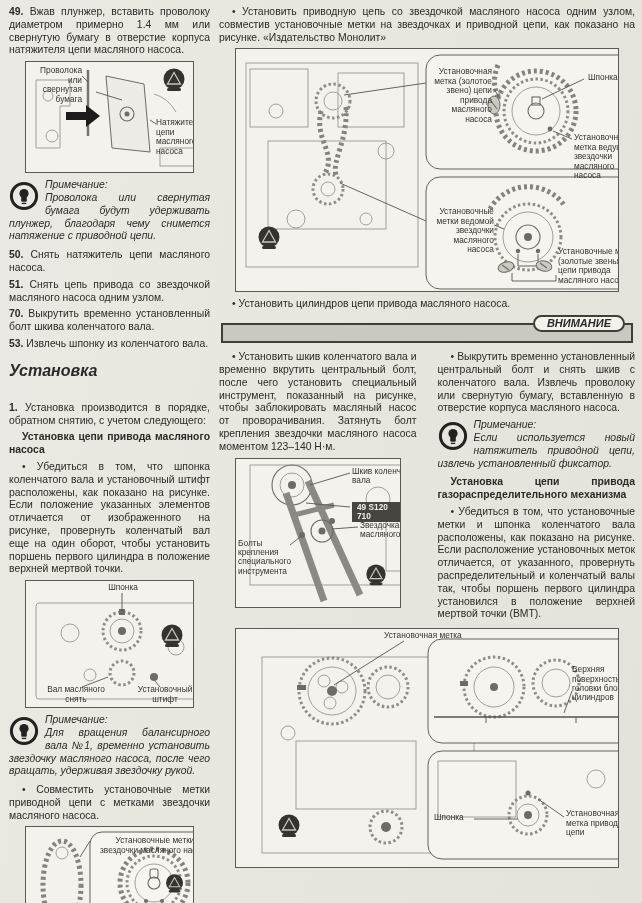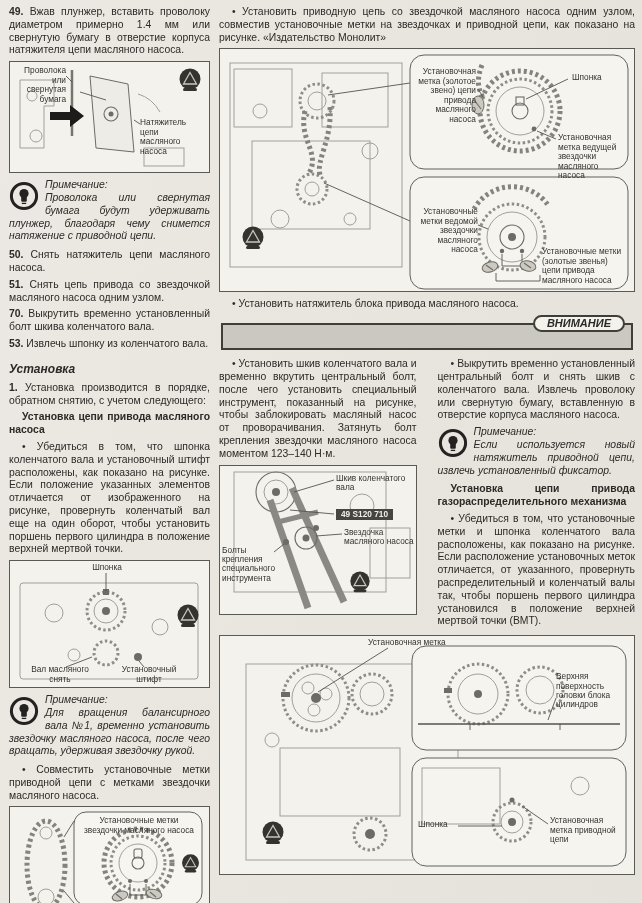--- a/index.html
+++ b/index.html
@@ -5,31 +5,31 @@
   * { box-sizing: border-box; }
   html,body { margin:0; padding:0; }
   body { width:642px; height:903px; background:#b8b5af; font-family:"Liberation Sans", sans-serif; }
   .page { width:642px; height:903px; overflow:hidden; padding:6px 7px 0 9px;
           background:linear-gradient(100deg,#ece8e3 0%,#e9e6df 45%,#e5e2db 100%);
           display:flex; gap:9px; color:#2b2a27; }
   .colL { width:201px; flex:none; }
   .colR { flex:1; min-width:0; }
   p { margin:0 0 4px; font-size:10.4px; line-height:1.23; text-align:justify; }
   .ind { text-indent:13px; }
-  .h1 { font-size:12px; font-weight:bold; font-style:italic; margin:11px 0 6px; }
+  .h1 { font-size:16px; font-weight:bold; font-style:italic; margin:11px 0 22px; }
   .sub { font-weight:bold; }
   .it { font-style:italic; }
-  .fig { position:relative; border:1px solid #5b5954; background:#f3f2ec; margin:3px 0 6px; overflow:hidden; }
+  .fig { position:relative; border:1px solid #5b5954; background:#f3f2ec; margin:3px 16px 6px; overflow:hidden; }
   .fig svg.art { position:absolute; left:0; top:0; }
   .fl { position:absolute; font-size:8.3px; line-height:1.14; color:#34332f; z-index:2; }
   .tc { text-align:center; } .tr { text-align:right; }
   .note { margin:4px 0 6px; }
   .note .nicon { float:left; width:30px; height:30px; margin:2px 6px 0 0; }
   .note p { font-style:italic; }
-  .warn { position:relative; border:2px solid #403e39; background:#cbc8c1; margin:12px 2px 8px; padding:11px 10px 12px; }
+  .warn { position:relative; border:2px solid #403e39; background:#cbc8c1; margin:12px 2px 8px; padding:11px 10px 5px; }
   .warn p { font-weight:bold; font-style:italic; }
   .warn-badge { position:absolute; top:-10px; right:6px; background:#f3f2ec; border:2px solid #403e39;
                 border-radius:9px; padding:0 12px 1px; font-weight:bold; font-style:italic; font-size:11px; }
   .row2 { display:flex; gap:21px; }
   .row2 > div { flex:1; min-width:0; }
   .tool-badge { display:inline-block; background:#474540; color:#eeede7; font-size:8.3px; padding:1px 5px; font-weight:bold; }
   .logo { position:absolute; z-index:2; }
   
   .ln  { fill:none; stroke:#a19f97; stroke-width:1; }
   .lnd { fill:none; stroke:#6d6b65; stroke-width:1.1; }
@@ -223,21 +223,21 @@
       <div class="fl" style="left:338px;top:84px;width:68px">Установочная метка ведущей звездочки масляного насоса</div>
       <div class="fl tr" style="left:192px;top:158px;width:66px">Установочные метки ведомой звездочки масляного насоса</div>
       <div class="fl" style="left:322px;top:198px;width:84px">Установочные метки (золотые звенья) цепи привода масляного насоса</div>
       <svg class="logo" style="left:20px;top:176px" width="26" height="26" viewBox="0 0 26 26">
         <circle cx="13" cy="12" r="10.5" fill="#34332e"></circle>
           <path d="M13 5.5 L19.5 17 H6.5 Z" fill="none" stroke="#c9c6bd" stroke-width="1.3"></path>
           <rect x="6" y="21" width="14" height="3" rx="1.5" fill="#34332e"></rect>
       </svg>
     </div>
 
-    <p class="ind">•  Установить натяжитель блока привода масляного насоса.</p>
+    <p class="ind">•  Установить цилиндров цепи привода масляного насоса.</p>
 
     <div class="warn">
       <div class="warn-badge">ВНИМАНИЕ</div>
     </div>
 
     <div class="row2">
 
       <div>
         <p class="ind">•  Установить шкив коленчатого вала и временно вкрутить центральный болт, после чего установить специальный инструмент, показанный на рисунке, чтобы заблокировать масляный насос от проворачивания. Затянуть болт крепления звездочки масляного насоса моментом 123–140 Н·м.</p>
         <div class="fig" style="height:150px">

